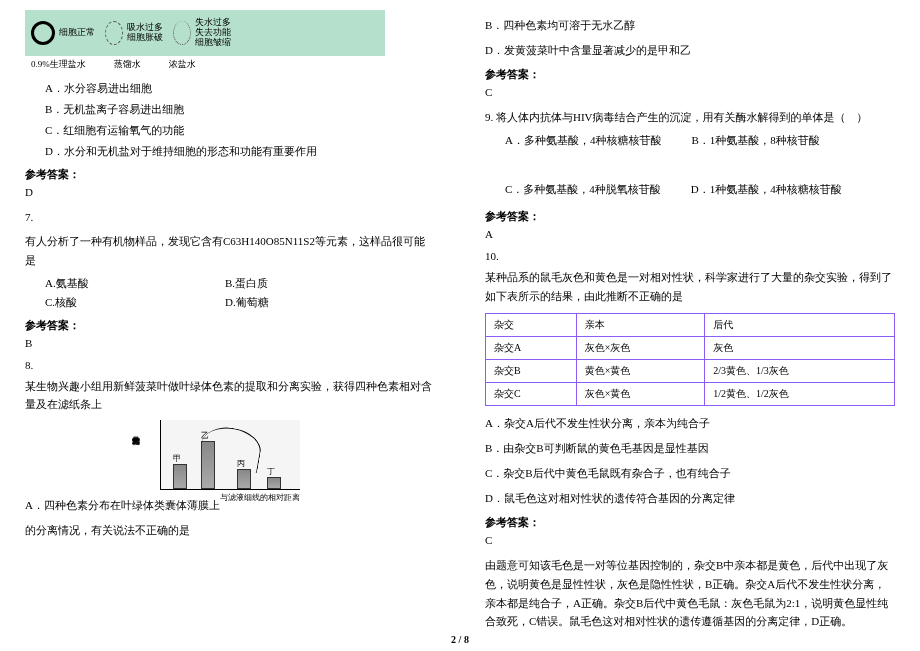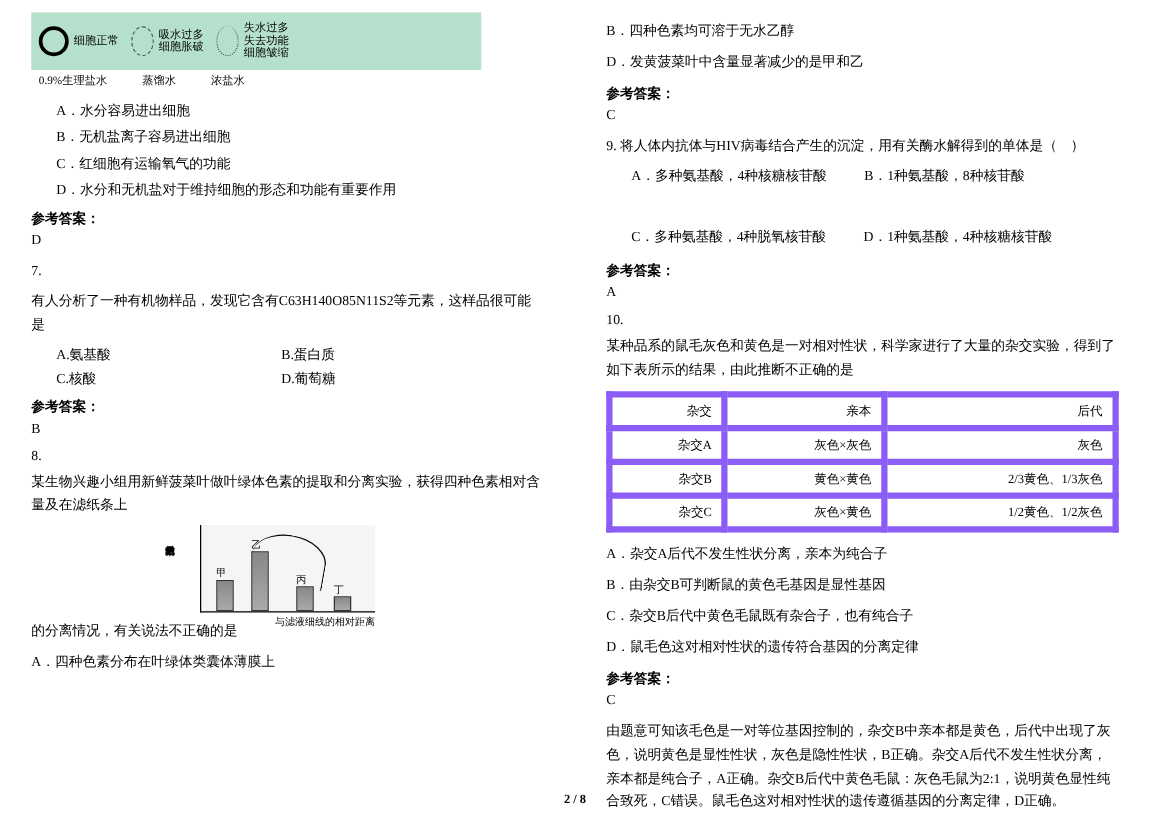--- a/index.html
+++ b/index.html
@@ -21,21 +21,21 @@
     .opt-row { display: flex; margin-left: 20px; margin-bottom: 4px; }
     .opt-row > span { width: 180px; }
     .chart-box { display: inline-block; vertical-align: middle; margin: 0 4px; }
     .chart { width: 140px; height: 70px; border-left: 1px solid #000; border-bottom: 1px solid #000; position: relative; background: #f5f5f5; }
     .bar { position: absolute; bottom: 0; width: 14px; background: linear-gradient(#888, #aaa); border: 1px solid #333; }
     .curve { position: absolute; left: 40px; top: 8px; width: 60px; height: 40px; border: 1px solid #000; border-radius: 50% 50% 0 0; border-bottom: none; border-left: none; transform: rotate(10deg); }
     .axis-y { position: absolute; left: -32px; top: 10px; font-size: 8px; writing-mode: vertical-rl; }
     .axis-x { position: absolute; bottom: -14px; left: 20px; font-size: 8px; margin-left: 39px; }
     .chart-labels { position: absolute; bottom: 2px; font-size: 8px; width: 100%; display: flex; justify-content: space-around; }
     table { border-collapse: collapse; width: 100%; margin: 8px 0; font-size: 10px; }
-    td { border: 5px solid #8b5cf6; padding: 4px 8px; text-align: right; }
+    td { border: 1px solid #8b5cf6; padding: 4px 8px; }
     .q-inline { display: flex; flex-wrap: wrap; gap: 30px; margin-left: 20px; }
     .q-inline span { white-space: nowrap; margin-bottom: 4px; }
     .pagenum { position: absolute; bottom: 6px; left: 50%; transform: translateX(-50%); font-size: 10px; font-weight: bold; }
   </style>
 </head>
 <body>
 
 <div class="page">
 
   <div class="col">
@@ -107,22 +107,22 @@
           <div class="chart-labels" style="bottom:-1px;">
             <span style="position:absolute;left:12px;bottom:26px">甲</span>
             <span style="position:absolute;left:40px;bottom:49px">乙</span>
             <span style="position:absolute;left:76px;bottom:21px">丙</span>
             <span style="position:absolute;left:106px;bottom:13px">丁</span>
           </div>
           <span class="axis-x">与滤液细线的相对距离</span>
         </div>
       </div>
     </div>
+    <div class="line">A．四种色素分布在叶绿体类囊体薄膜上</div>
     <div class="line">的分离情况，有关说法不正确的是</div>
-    <div class="line">A．四种色素分布在叶绿体类囊体薄膜上</div>
   </div>
 
   <div class="col">
     <div class="line">B．四种色素均可溶于无水乙醇</div>
     <div class="line">D．发黄菠菜叶中含量显著减少的是甲和乙</div>
     <div class="ans-label">参考答案：</div>
     <div class="ans">C</div>
 
     <div class="line">9. 将人体内抗体与HIV病毒结合产生的沉淀，用有关酶水解得到的单体是（　）</div>
     <div class="q-inline">

